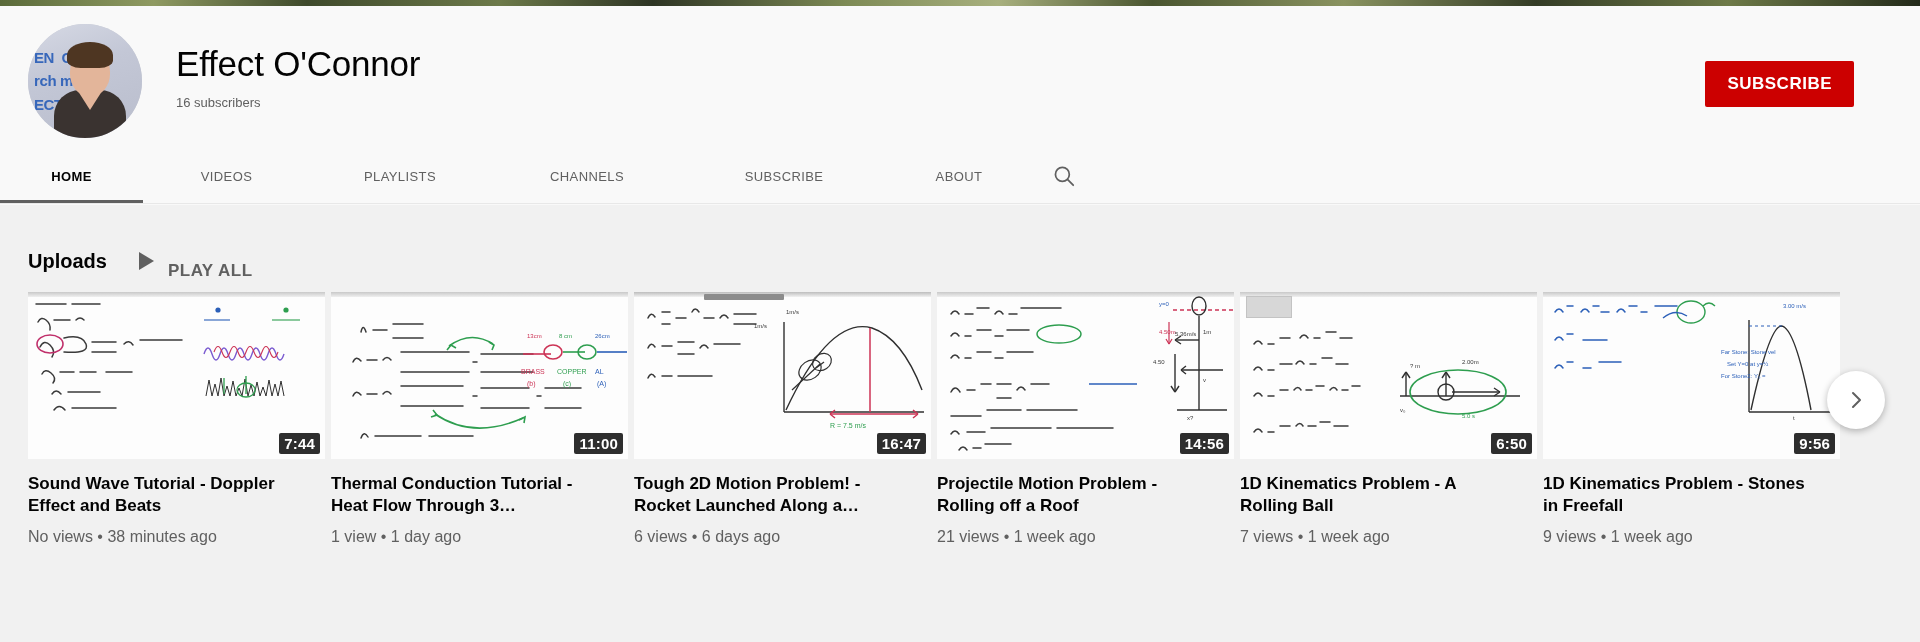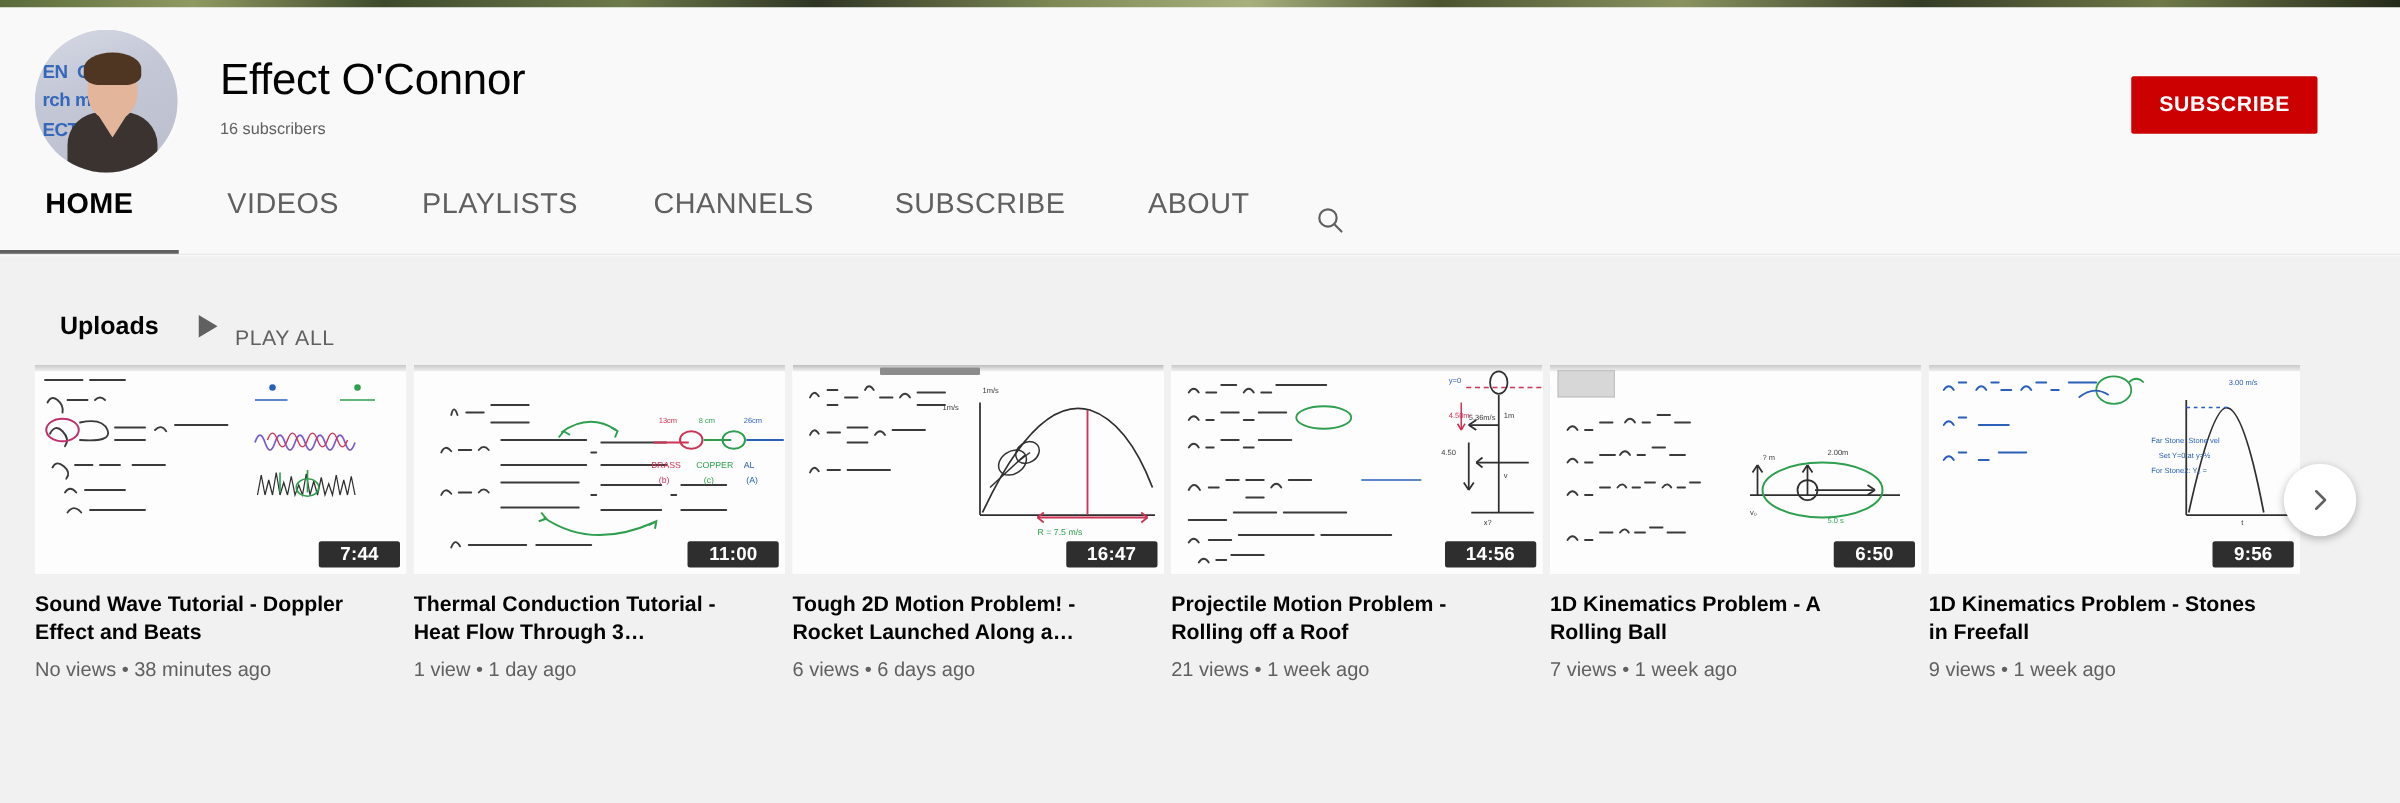--- a/index.html
+++ b/index.html
@@ -88,22 +88,22 @@
     cursor:pointer;
   }
 
   
   .tabs {
     position:absolute; left:0; bottom:0; height:54px; width:100%;
     display:flex; align-items:center;
   }
   .tab {
     position:relative; height:54px;
-    display:flex; justify-content:center;
-    font-size:23px; font-weight:400; letter-spacing:.4px;
+    display:flex; align-items:center; justify-content:center;
+    font-size:13px; font-weight:400; letter-spacing:.4px;
     color:#606060; cursor:pointer;
     padding:0 4px;
   }
   .tab.active { color:#030303; font-weight:bold; }
   .tab.active::after {
     content:""; position:absolute; left:0; right:0; bottom:0;
     height:3px; background:#606060;
   }
   .tab-search {
     display:flex; align-items:center; justify-content:center;
@@ -114,34 +114,34 @@
   
   .shelf {
     position:absolute; top:205px; left:0; width:1920px; height:437px;
     background:#f1f1f1;
   }
   .shelf-head {
     position:absolute; left:28px; top:36px;
     display:flex; align-items:center; gap:18px;
   }
   .shelf-title {
-    font-size:20px; font-weight:bold; color:#030303;margin-left:20px;
+    font-size:20px; font-weight:bold; color:#030303;
   }
   .play-all {
     display:flex; align-items:center; gap:14px; cursor:pointer;
     padding-left:14px;
   }
   .play-tri {
     width:0; height:0;
     border-left:15px solid #606060;
     border-top:9px solid transparent;
     border-bottom:9px solid transparent;
   }
   .play-all-label {
-    font-size:17px; font-weight:400; color:#606060; letter-spacing:.5px;margin-top:20px;
+    font-size:17px; font-weight:700; color:#606060; letter-spacing:.5px;margin-top:20px;
   }
 
   
   .grid {
     position:absolute; left:28px; top:87px;
     display:flex; gap:0;
   }
   .card { width:300px; margin-right:3px; }
 
   .thumb-wrap {
@@ -154,21 +154,21 @@
     background:#fdfdfd;
   }
   .thumb-shadowtop {
     position:absolute; top:0; left:0; right:0; height:5px;
     background:linear-gradient(#c9c9c9,#efefef);
   }
   .duration {
     position:absolute; right:5px; bottom:5px;
     background:rgba(0,0,0,.82); color:#fff;
     font-size:15px; font-weight:bold;
-    padding:2px 17px; border-radius:2px;
+    padding:2px 5px; border-radius:2px;
     letter-spacing:.2px;
     font-family:"Liberation Sans", sans-serif;
   }
 
   
   .ink { position:absolute; inset:0; }
   .ink svg { width:100%; height:100%; display:block; }
 
   .v-title {
     margin-top:14px;

